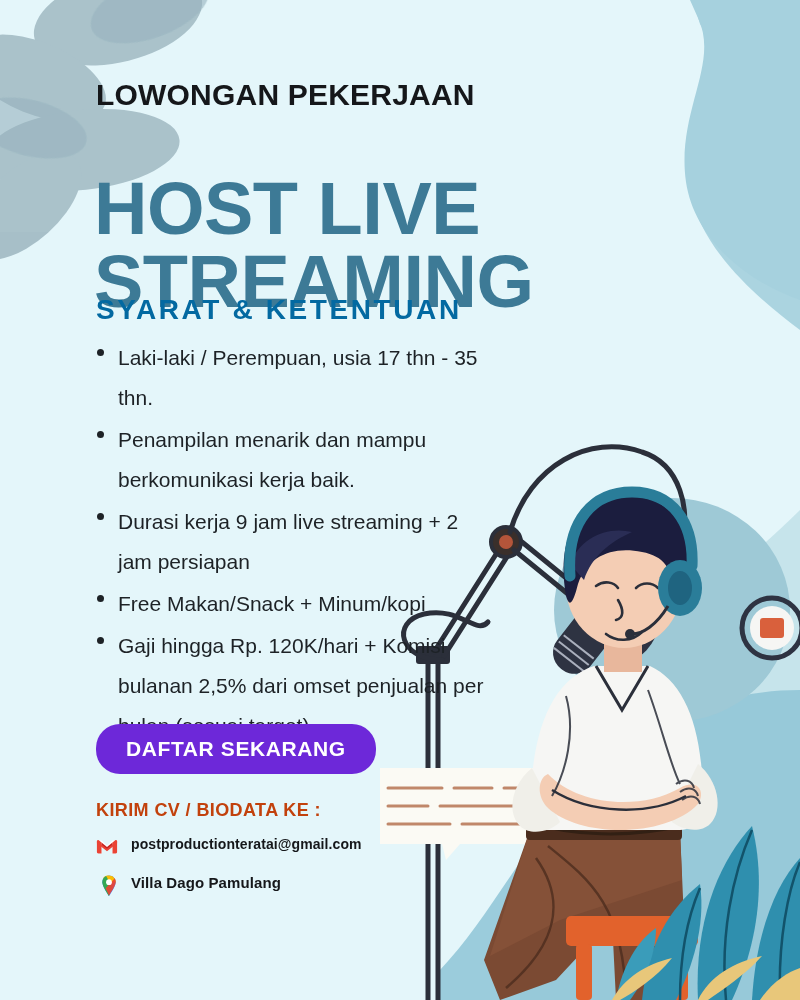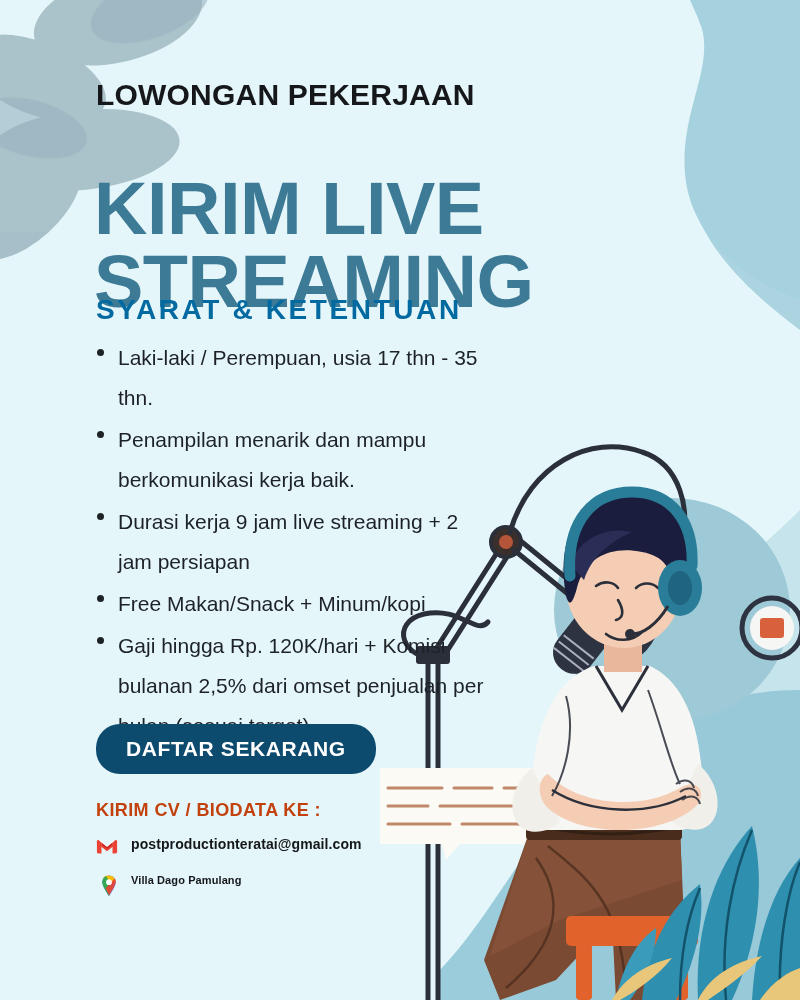--- a/index.html
+++ b/index.html
@@ -45,39 +45,39 @@
     font-size:21px;line-height:40px;color:#1d2226;
     margin-bottom:2px;
   }
   .req .dot{
     position:absolute;left:5px;top:11px;
     width:7px;height:7px;border-radius:50%;background:#1d2226;
   }
 
   .cta{
     position:absolute;left:96px;top:724px;
-    background:#0c4a6e;color:#ffffff;
+    background:#6d28d9;color:#ffffff;
     border:none;border-radius:24px;
     padding:13px 30px;
     font-family:"Liberation Sans", sans-serif;
     font-size:21px;font-weight:bold;letter-spacing:0.6px;
     cursor:pointer;
   }
 
   .kirim{
     position:absolute;left:96px;top:800px;
     font-size:18px;font-weight:bold;color:#c2410c;letter-spacing:0.4px;
   }
 
   .contact{position:absolute;left:96px;top:836px;}
   .crow{display:flex;align-items:flex-start;height:28px;margin-bottom:10px;}
   .crow .ic{width:22px;height:22px;margin-right:13px;flex:0 0 22px;}
   .crow .ic svg{display:block;width:22px;height:22px;}
   .crow .tx{font-size:14px;font-weight:bold;color:#15171a;letter-spacing:0.1px;}
-  .crow.loc .tx{font-size:11px;}
+  .crow.loc .tx{font-size:15px;}
   .crow.loc .ic{margin-left:4px;width:18px;flex:0 0 18px;}
   .crow.loc .ic svg{width:18px;height:22px;}
 </style>
 </head>
 <body>
 
 <div class="poster">
 
   <div class="bg-layer">
     <svg width="800" height="1000" viewBox="0 0 800 1000">
@@ -248,21 +248,21 @@
         </g>
       </g>
     </svg>
   </div>
 
   <div class="content">
 
     <div class="kicker">LOWONGAN PEKERJAAN</div>
 
     <h1 class="title">
-      <span class="l1">KIRIM LIVE</span>
+      <span class="l1">HOST LIVE</span>
       <span class="l2">STREAMING</span>
     </h1>
 
     <div class="subtitle">SYARAT &amp; KETENTUAN</div>
 
     <ul class="reqs" style="list-style:none;margin:0;padding:0;">
       <li class="req">
         <span class="dot"></span>
         <span>Laki-laki / Perempuan, usia 17 thn - 35 thn.</span>
       </li>

